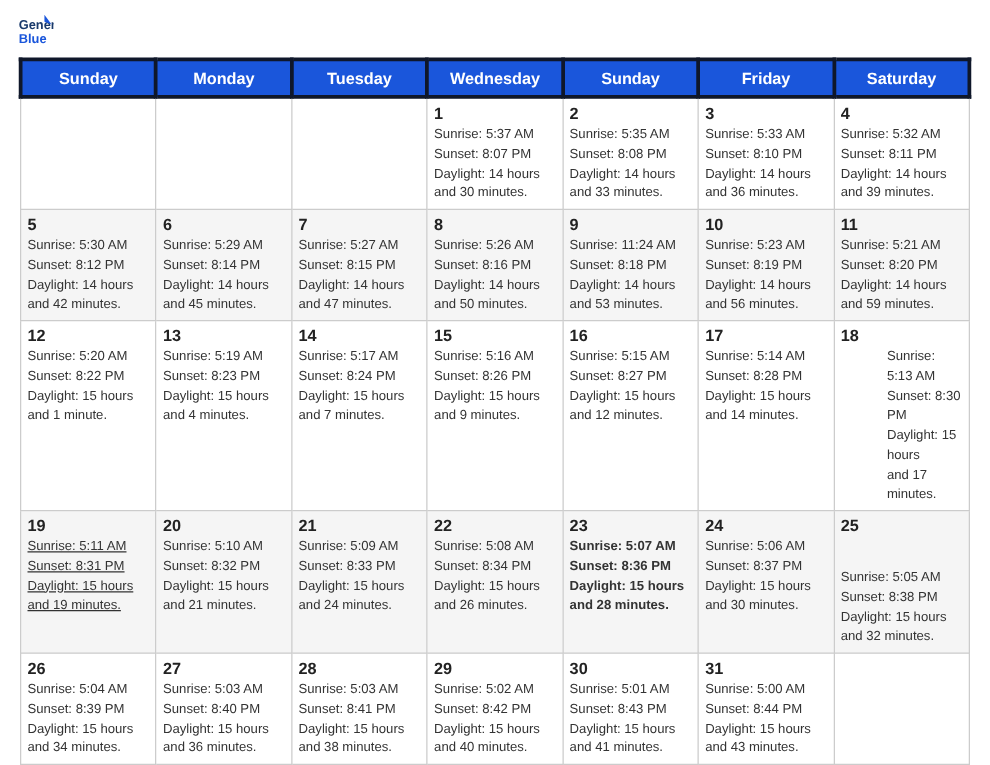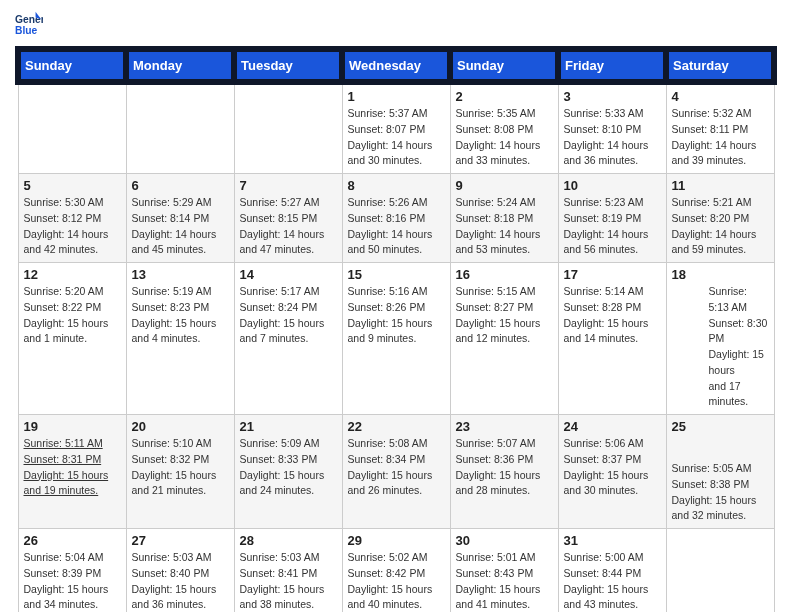--- a/index.html
+++ b/index.html
@@ -5,21 +5,21 @@
     * { box-sizing: border-box; margin: 0; padding: 0; }
     body { font-family: Arial, sans-serif; background: #fff; width: 792px; min-height: 612px; }
     .container { width: 792px; padding: 10px 15px; }
     .header { display: flex; justify-content: space-between; align-items: flex-start; margin-bottom: 8px; }
     .logo { display: flex; align-items: center; }
     .logo-icon { width: 28px; height: 28px; margin-right: 2px; }
     .title-block { text-align: right; }
     .month-title { font-size: 36px; font-weight: bold; color: #1a3a6b; }
     .location { font-size: 15px; color: #333; margin-top: 2px; }
     .calendar { width: 100%; border-collapse: collapse; }
-    .calendar th { background-color: #1a56db; color: #fff; text-align: left; padding: 6px 4px; font-size: 13px; border: 6px solid #0f172a; }
+    .calendar th { background-color: #1a56db; color: #fff; text-align: center; padding: 6px 4px; font-size: 13px; border: 3px solid #0f172a; }
     .calendar td { border: 1px solid #ccc; padding: 4px 5px; vertical-align: top; width: calc(100%/7); min-height: 80px; background: #fff; }
     .calendar tr:nth-child(even) td { background: #f5f5f5; }
     .day-num { font-size: 13px; font-weight: bold; color: #222; margin-bottom: 2px; }
     .day-info { font-size: 10.5px; color: #333; line-height: 1.5; }
     .empty { background: #f9f9f9; }
   </style>
 </head>
 <body>
 
 <div class="container">
@@ -111,21 +111,21 @@
           </td>
           <td>
             <div class="day-num">8</div>
             <div class="day-info" style="white-space: pre-line;">Sunrise: 5:26 AM
 Sunset: 8:16 PM
 Daylight: 14 hours
 and 50 minutes.</div>
           </td>
           <td>
             <div class="day-num">9</div>
-            <div class="day-info" style="white-space: pre-line;">Sunrise: 5:24 AM
+            <div class="day-info" style="white-space: pre-line;">Sunrise: 11:24 AM
 Sunset: 8:18 PM
 Daylight: 14 hours
 and 53 minutes.</div>
           </td>
           <td>
             <div class="day-num">10</div>
             <div class="day-info" style="white-space: pre-line;">Sunrise: 5:23 AM
 Sunset: 8:19 PM
 Daylight: 14 hours
 and 56 minutes.</div>
@@ -213,21 +213,21 @@
           </td>
           <td>
             <div class="day-num">22</div>
             <div class="day-info" style="white-space: pre-line;">Sunrise: 5:08 AM
 Sunset: 8:34 PM
 Daylight: 15 hours
 and 26 minutes.</div>
           </td>
           <td>
             <div class="day-num">23</div>
-            <div class="day-info" style="white-space: pre-line;">Sunrise: 5:07 AM
+            <div class="day-info" style="white-space: pre-line; font-weight: bold;">Sunrise: 5:07 AM
 Sunset: 8:36 PM
 Daylight: 15 hours
 and 28 minutes.</div>
           </td>
           <td>
             <div class="day-num">24</div>
             <div class="day-info" style="white-space: pre-line;">Sunrise: 5:06 AM
 Sunset: 8:37 PM
 Daylight: 15 hours
 and 30 minutes.</div>

